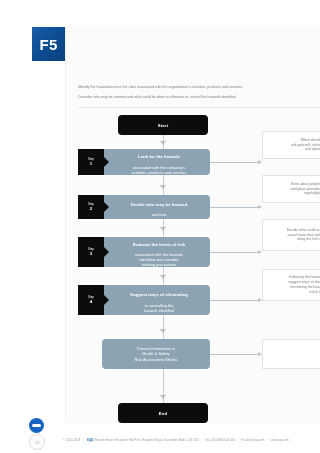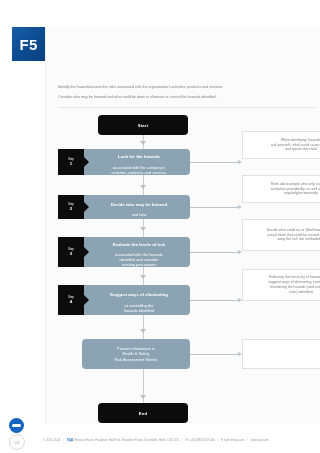--- a/index.html
+++ b/index.html
@@ -1,21 +1,21 @@
 <!DOCTYPE html>
 <html><head>
 <meta charset="utf-8">
 <style>
   html,body{margin:0;padding:0;}
   body{
     width:320px;height:453px;background:#ffffff;
     font-family:"Liberation Sans","DejaVu Sans",sans-serif;
     color:#58595b;overflow:hidden;position:relative;
   }
-  .page{position:absolute;inset:0;}
+  .page{position:absolute;inset:0;margin-left:20px;}
 
   
   .header{position:absolute;left:0;top:27px;height:34px;width:100%;}
   .badge{
     position:absolute;left:12px;top:0;width:33px;height:34px;
     background:linear-gradient(135deg,#1b5fa8 0%,#0d4e95 45%,#0a3f7d 100%);
     color:#ffffff;font-size:15px;font-weight:bold;letter-spacing:.2px;
     display:flex;align-items:center;justify-content:center;
   }
   .header-title{

